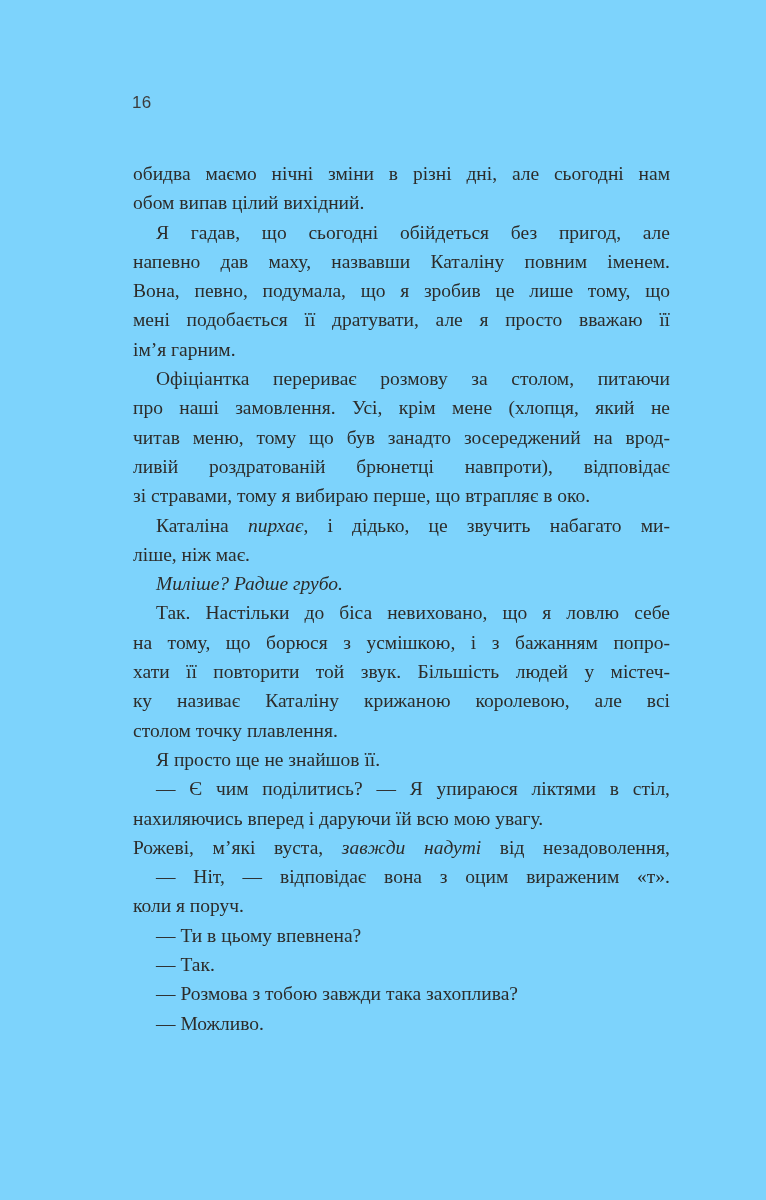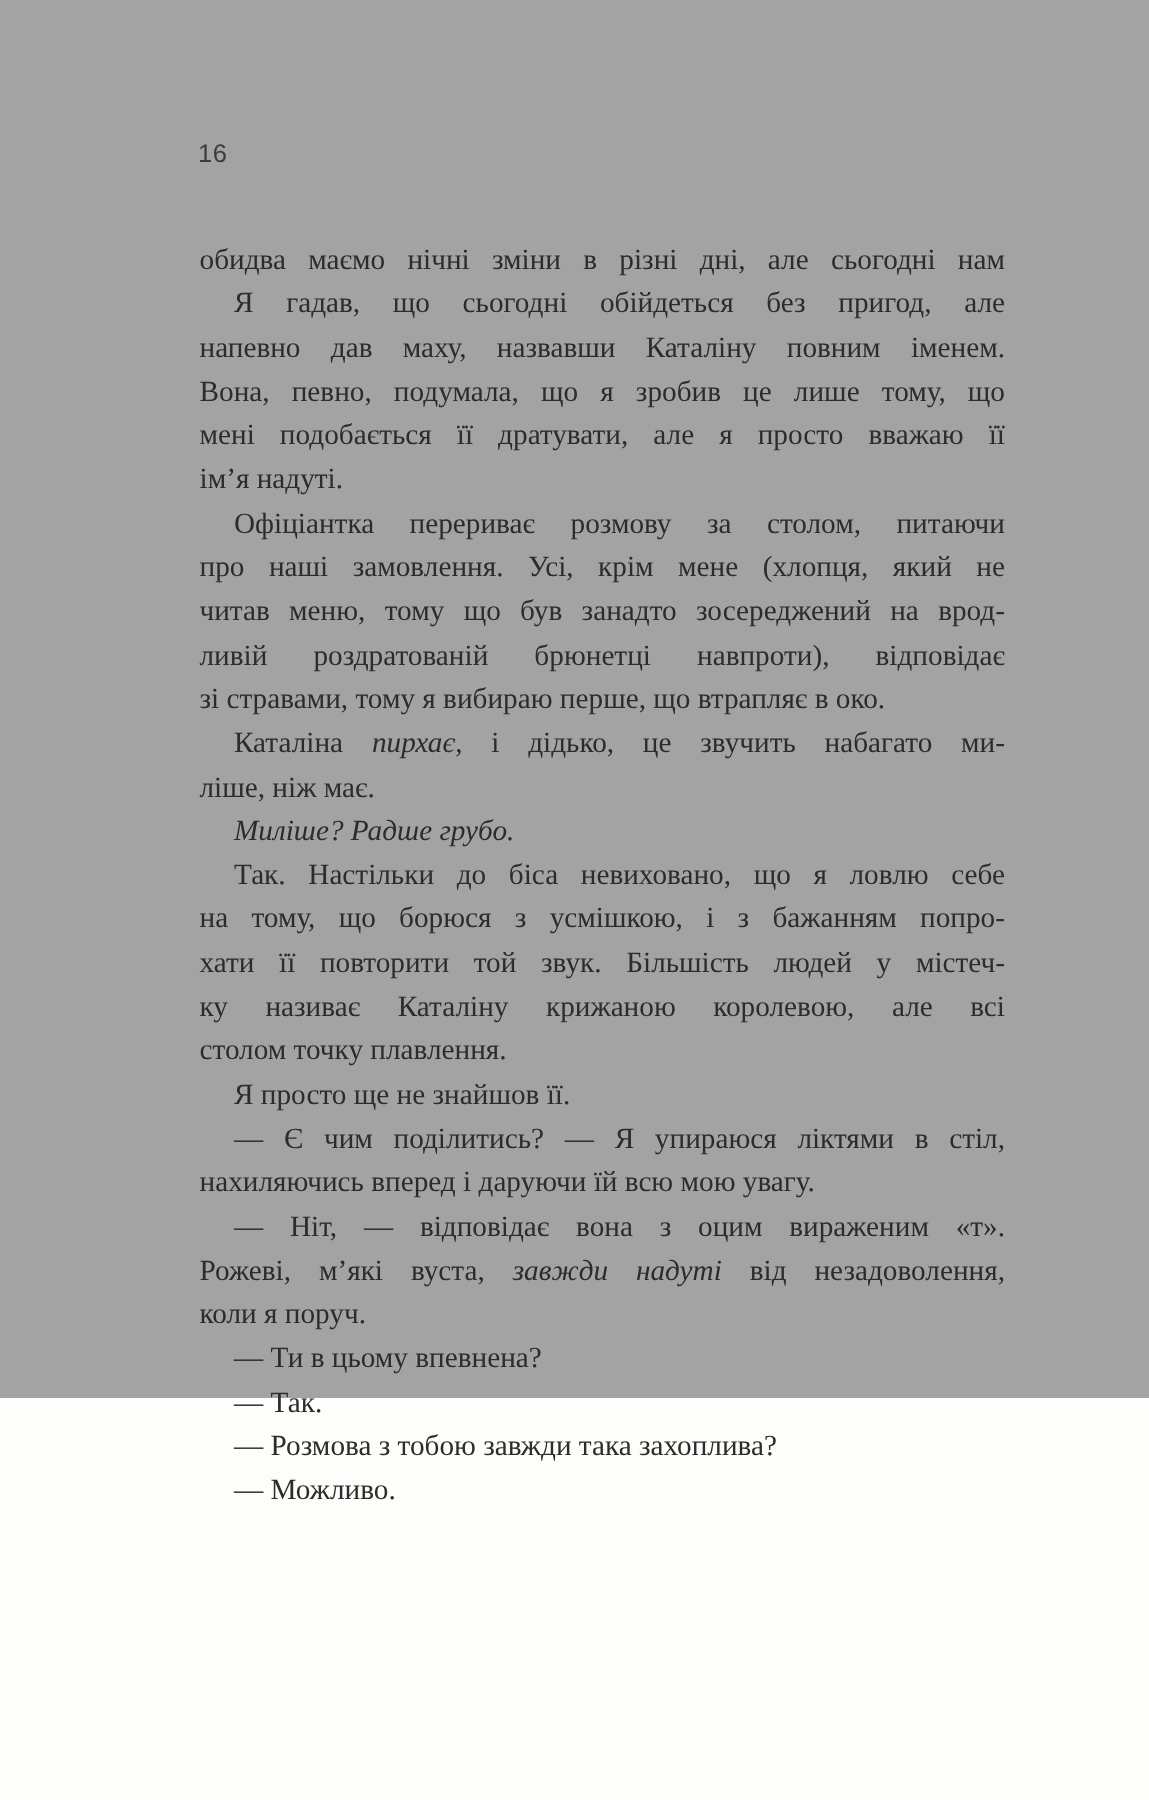--- a/index.html
+++ b/index.html
@@ -8,22 +8,22 @@
   }
   body {
     width: 766px;
     height: 1200px;
     background: #fdfdfc;
     overflow: hidden;
   }
   .page {
     position: relative;
     width: 766px;
-    height: 932px;
-    background: #a3a3a3;
+    height: 1200px;
+    background: #7dd3fc;
   }
   .page-number {
     position: absolute;
     left: 132px;
     top: 93px;
     font-family: "Liberation Sans", sans-serif;
     font-size: 17px;
     line-height: 20px;
     color: #3c3c3c;
     letter-spacing: 0.3px;
@@ -56,42 +56,43 @@
     margin-top: 48px;
   }
 </style>
 </head>
 <body>
 
 <main class="page">
   <div class="page-number">16</div>
   <section class="text-block">
       <div class="line"><span>обидва маємо нічні зміни в різні дні, але сьогодні нам</span></div>
+      <div class="line para-end"><span>обом випав цілий вихідний.</span></div>
       <div class="line indent"><span>Я гадав, що сьогодні обійдеться без пригод, але</span></div>
       <div class="line"><span>напевно дав маху, назвавши Каталіну повним іменем.</span></div>
       <div class="line"><span>Вона, певно, подумала, що я зробив це лише тому, що</span></div>
       <div class="line"><span>мені подобається її дратувати, але я просто вважаю її</span></div>
-      <div class="line para-end"><span>ім’я надуті.</span></div>
+      <div class="line para-end"><span>ім’я гарним.</span></div>
       <div class="line indent"><span>Офіціантка перериває розмову за столом, питаючи</span></div>
       <div class="line"><span>про наші замовлення. Усі, крім мене (хлопця, який не</span></div>
       <div class="line"><span>читав меню, тому що був занадто зосереджений на врод-</span></div>
       <div class="line"><span>ливій роздратованій брюнетці навпроти), відповідає</span></div>
       <div class="line para-end"><span>зі стравами, тому я вибираю перше, що втрапляє в око.</span></div>
       <div class="line indent"><span>Каталіна </span><span class="em">пирхає</span><span>, і дідько, це звучить набагато ми-</span></div>
       <div class="line para-end"><span>ліше, ніж має.</span></div>
       <div class="line para-end indent"><span class="em">Миліше? Радше грубо.</span></div>
       <div class="line indent"><span>Так. Настільки до біса невиховано, що я ловлю себе</span></div>
       <div class="line"><span>на тому, що борюся з усмішкою, і з бажанням попро-</span></div>
       <div class="line"><span>хати її повторити той звук. Більшість людей у містеч-</span></div>
       <div class="line"><span>ку називає Каталіну крижаною королевою, але всі</span></div>
       <div class="line para-end"><span>столом точку плавлення.</span></div>
       <div class="line para-end indent"><span>Я просто ще не знайшов її.</span></div>
       <div class="line indent"><span>— Є чим поділитись? — Я упираюся ліктями в стіл,</span></div>
       <div class="line para-end"><span>нахиляючись вперед і даруючи їй всю мою увагу.</span></div>
+      <div class="line"><span>Рожеві, м’які вуста, </span><span class="em">завжди надуті</span><span> від незадоволення,</span></div>
       <div class="line indent"><span>— Ніт, — відповідає вона з оцим вираженим «т».</span></div>
-      <div class="line"><span>Рожеві, м’які вуста, </span><span class="em">завжди надуті</span><span> від незадоволення,</span></div>
       <div class="line para-end"><span>коли я поруч.</span></div>
       <div class="line para-end indent"><span>— Ти в цьому впевнена?</span></div>
       <div class="line para-end indent"><span>— Так.</span></div>
       <div class="line para-end indent"><span>— Розмова з тобою завжди така захоплива?</span></div>
       <div class="line para-end indent"><span>— Можливо.</span></div>
     </section>
 </main>
 
 </body></html>

